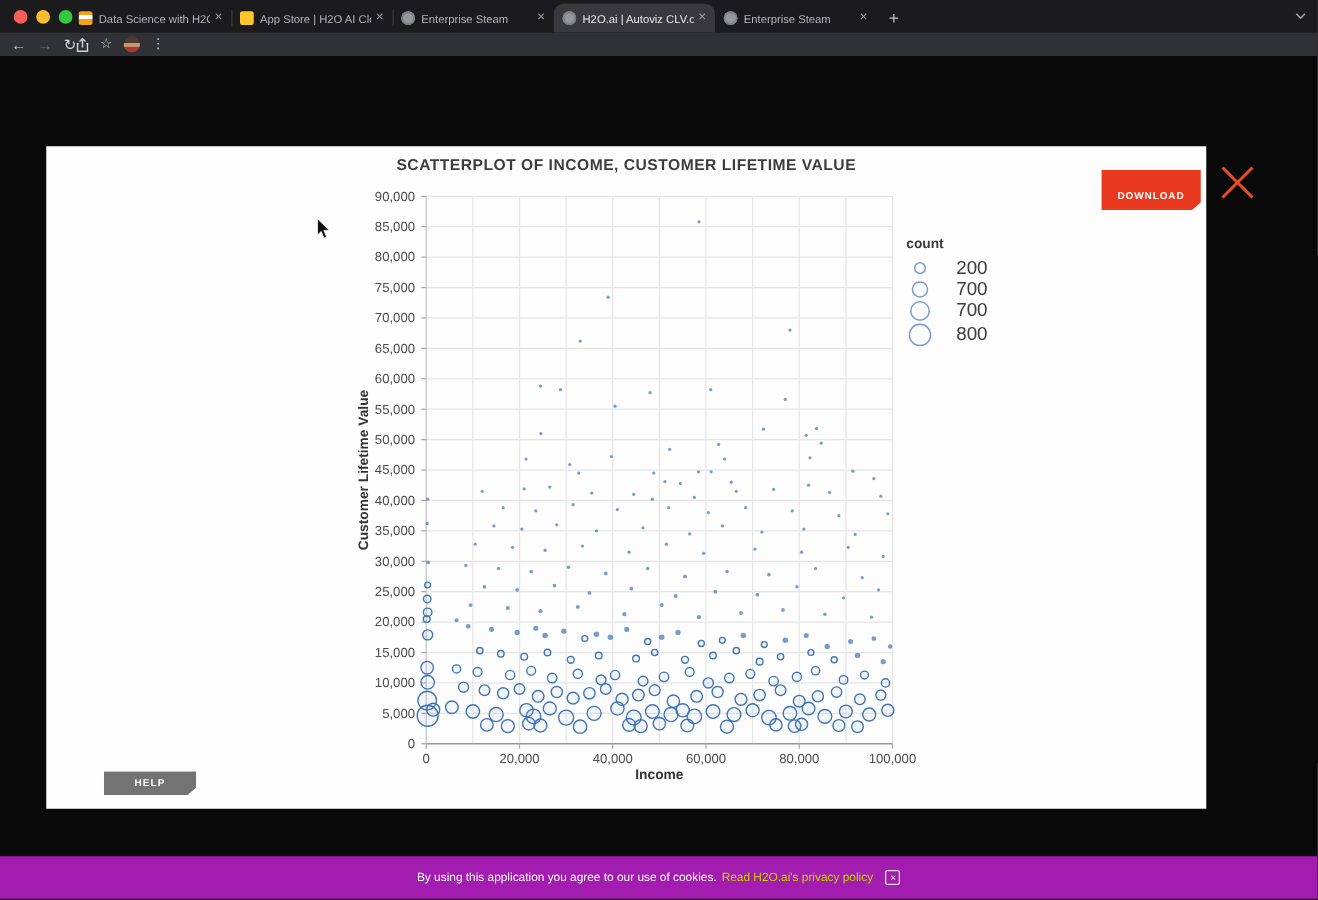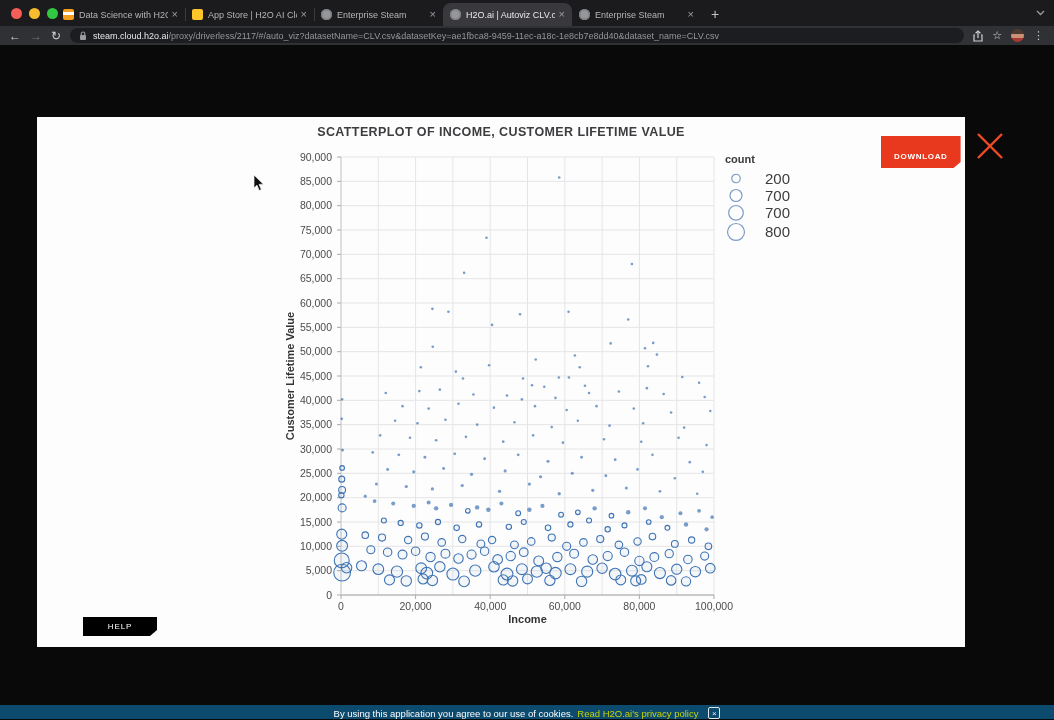--- a/index.html
+++ b/index.html
@@ -38,37 +38,37 @@
   .avatar{width:13px;height:13px;border-radius:50%;background:linear-gradient(180deg,#4e3b30 0 42%,#c99276 42% 68%,#a83a33 68%);}
 
   
   .page{position:absolute;top:45px;left:0;right:0;bottom:19px;background:#09090a;}
   .card{position:absolute;left:37px;top:72px;width:928px;height:530px;background:#fdfdfd;}
   .card-title{position:absolute;top:8px;left:0;right:0;text-align:center;font-weight:bold;font-size:12.5px;color:#3d3d40;letter-spacing:.4px;}
   .btn-download{position:absolute;left:844px;top:19px;height:18px;border:none;background:#e8391f;color:#fff;
        font-family:"Liberation Sans",sans-serif;font-size:8px;font-weight:bold;letter-spacing:.7px;padding:16px 13px;
        clip-path:polygon(0 0,100% 0,100% calc(100% - 6px),calc(100% - 7px) 100%,0 100%);cursor:pointer;}
   .btn-close{position:absolute;left:938px;top:14px;width:30px;height:30px;border:none;background:none;padding:0;cursor:pointer;}
-  .btn-help{position:absolute;left:46px;top:500px;width:74px;height:19px;border:none;background:#000000;color:#fff;
-       font-family:"Liberation Sans",sans-serif;font-size:8px;font-weight:normal;letter-spacing:.9px;
+  .btn-help{position:absolute;left:46px;top:500px;width:74px;height:19px;border:none;background:#737373;color:#fff;
+       font-family:"Liberation Sans",sans-serif;font-size:8px;font-weight:bold;letter-spacing:.9px;
        clip-path:polygon(0 0,100% 0,100% calc(100% - 6px),calc(100% - 7px) 100%,0 100%);cursor:pointer;}
   .chart-svg{position:absolute;left:0;top:0;}
   .tick{font-family:"Liberation Sans",sans-serif;font-size:10.5px;fill:#4c4c4e;}
   .axis-title{font-family:"Liberation Sans",sans-serif;font-size:11px;font-weight:bold;fill:#333;}
 
   .legend{position:absolute;left:688px;top:36px;}
-  .legend-title{font-size:11px;font-weight:bold;color:#3a3a3c;margin-bottom:5px;}
+  .legend-title{font-size:11px;font-weight:bold;color:#3a3a3c;margin-bottom:5px;margin-top:36px;}
   .legend-row{display:flex;align-items:center;}
   .legend-label{font-size:15px;color:#3c3c3e;margin-left:16px;}
 
   .cursor{position:absolute;left:253px;top:130px;}
 
   
-  .cookiebar{position:absolute;left:0;right:0;bottom:1px;height:14px;background:#0c4a6e;
-       display:flex;align-items:flex-end;justify-content:center;font-size:9.5px;color:#fdfdfd;}
+  .cookiebar{position:absolute;left:0;right:0;bottom:1px;height:34px;background:#a21caf;
+       display:flex;align-items:center;justify-content:center;font-size:9.5px;color:#fdfdfd;}
   .cookie-link{color:#c6d400;margin-left:4px;text-decoration:none;}
   .cookie-close{width:12px;height:12px;margin-left:10px;border:1px solid #e6e6e6;border-radius:2px;background:none;
        color:#f2f2f2;font-size:8px;line-height:9px;padding:0;cursor:pointer;font-family:"Liberation Sans",sans-serif;}
 </style>
 </head>
 <body>
 
 <div class="window">
 
   <div class="tabbar">
@@ -107,28 +107,20 @@
     </div>
     <svg class="tab-chevron" width="9" height="6" viewBox="0 0 9 6">
       <polyline points="1,1 4.5,4.5 8,1" fill="none" stroke="#9c9da1" stroke-width="1.3"></polyline>
     </svg>
   </div>
 
   <div class="toolbar">
     <span class="nav-ic">←</span>
     <span class="nav-ic dim">→</span>
     <span class="nav-ic">↻</span>
-    <div class="urlbar">
-      <svg width="8" height="10" viewBox="0 0 8 10" style="margin-right:6px;flex:none;">
-        <rect x="1" y="4" width="6" height="5" rx="1" fill="#9a9b9f"></rect>
-        <path d="M2.2 4V2.8a1.8 1.8 0 0 1 3.6 0V4" fill="none" stroke="#9a9b9f" stroke-width="1.1"></path>
-      </svg>
-      <span class="url-domain">steam.cloud.h2o.ai</span>
-      <span class="url-rest">/proxy/driverless/2117/#/auto_viz?datasetName=CLV.csv&amp;datasetKey=ae1fbca8-9459-11ec-a18c-1e8cb7e8dd40&amp;dataset_name=CLV.csv</span>
-    </div>
     <div class="tool-right">
       <svg width="10" height="12" viewBox="0 0 10 12">
         <path d="M5 1v7" stroke="#cfd0d2" stroke-width="1.2" fill="none"></path>
         <path d="M2.6 3.2 5 1l2.4 2.2" stroke="#cfd0d2" stroke-width="1.2" fill="none"></path>
         <path d="M2 5H1v6h8V5H8" stroke="#cfd0d2" stroke-width="1.2" fill="none"></path>
       </svg>
       <span class="star">☆</span>
       <span class="avatar"></span>
       <span class="menu-dots">⋮</span>
     </div>

